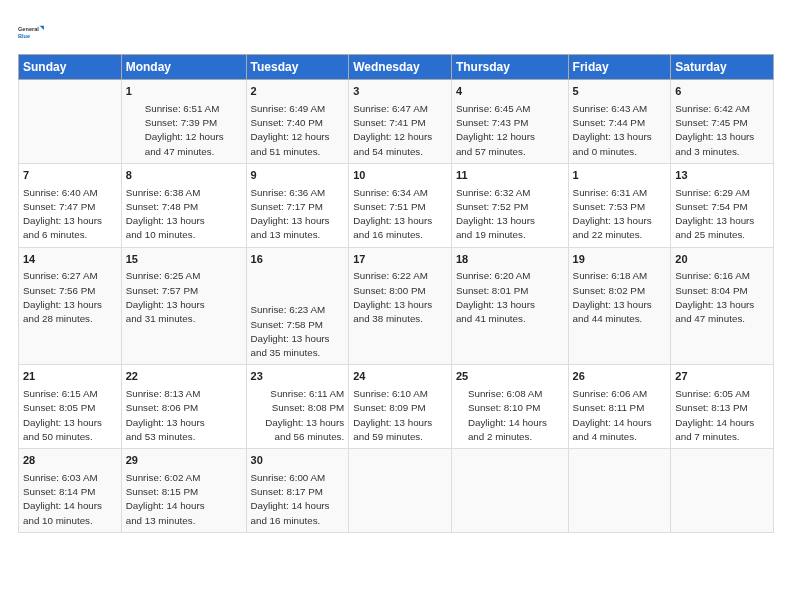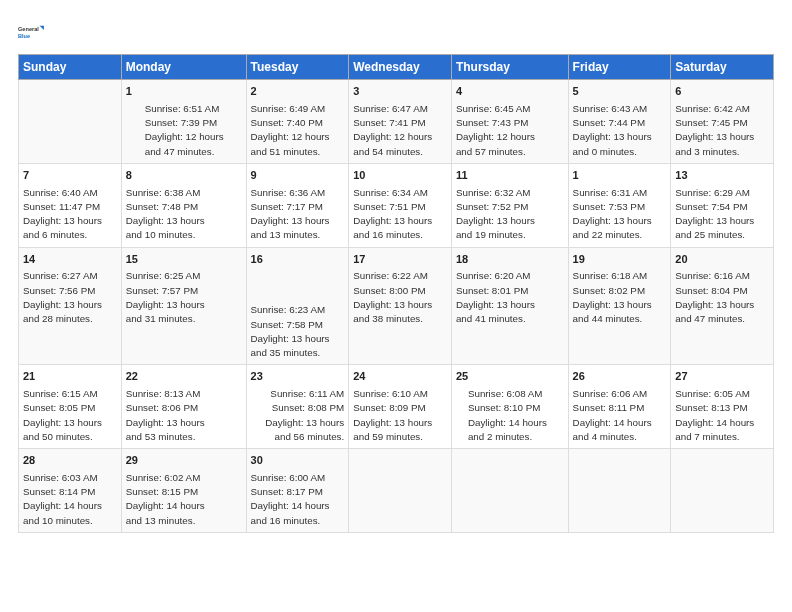--- a/index.html
+++ b/index.html
@@ -154,21 +154,21 @@
             <div class="cell-content" style="white-space: pre-line;">Sunrise: 6:42 AM
 Sunset: 7:45 PM
 Daylight: 13 hours
 and 3 minutes.</div>
           </td>
         </tr>
         <tr>
           <td>
             <span class="day-num">7</span>
             <div class="cell-content" style="white-space: pre-line;">Sunrise: 6:40 AM
-Sunset: 11:47 PM
+Sunset: 7:47 PM
 Daylight: 13 hours
 and 6 minutes.</div>
           </td>
           <td>
             <span class="day-num">8</span>
             <div class="cell-content" style="white-space: pre-line;">Sunrise: 6:38 AM
 Sunset: 7:48 PM
 Daylight: 13 hours
 and 10 minutes.</div>
           </td>

